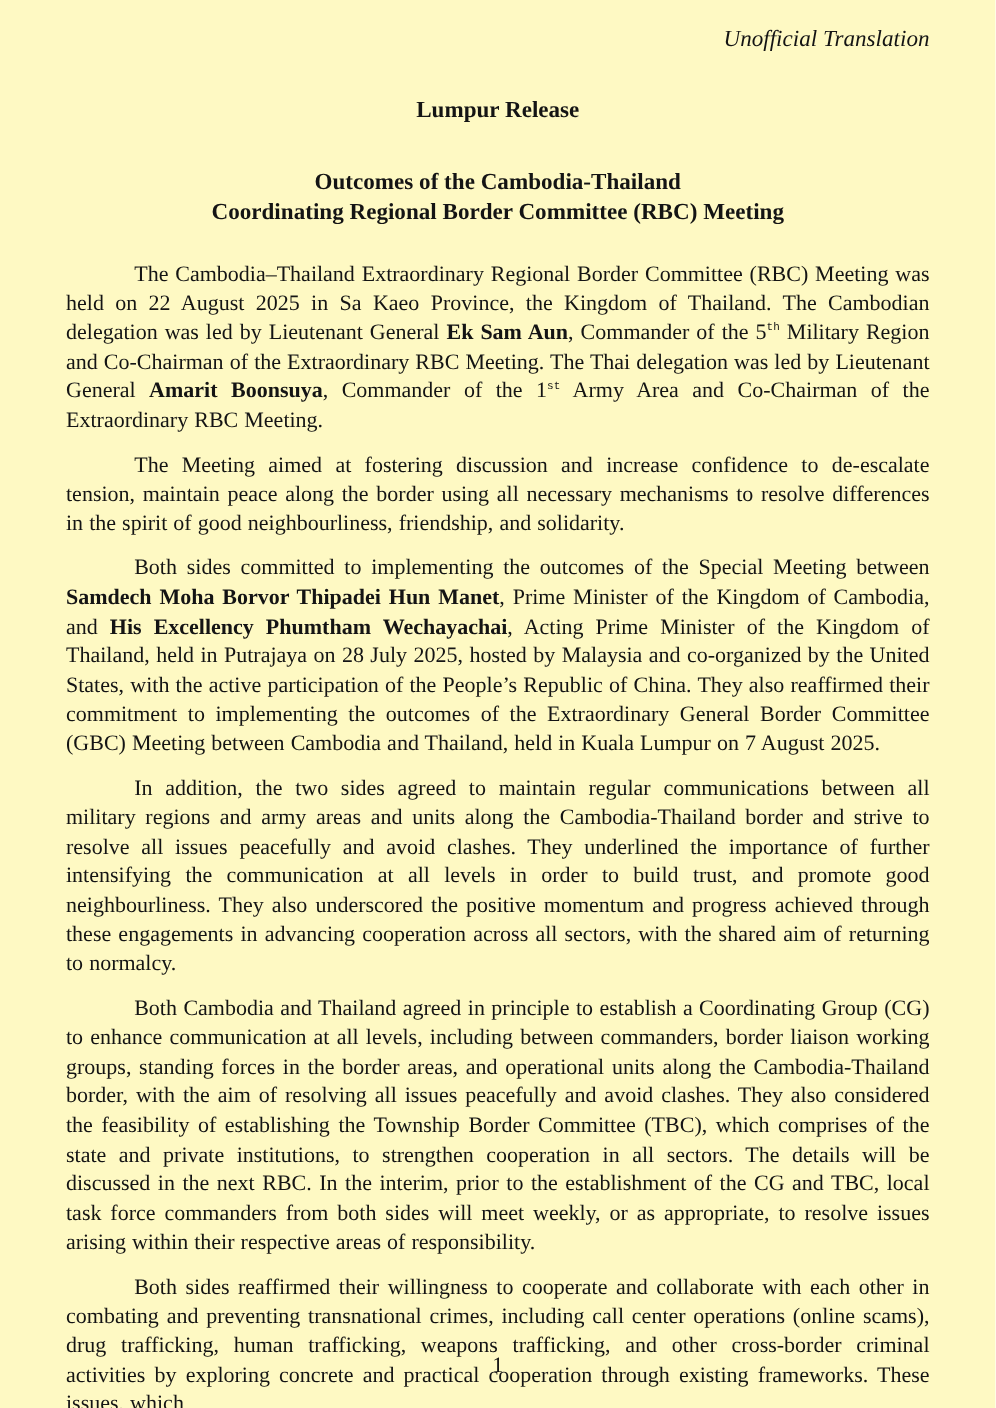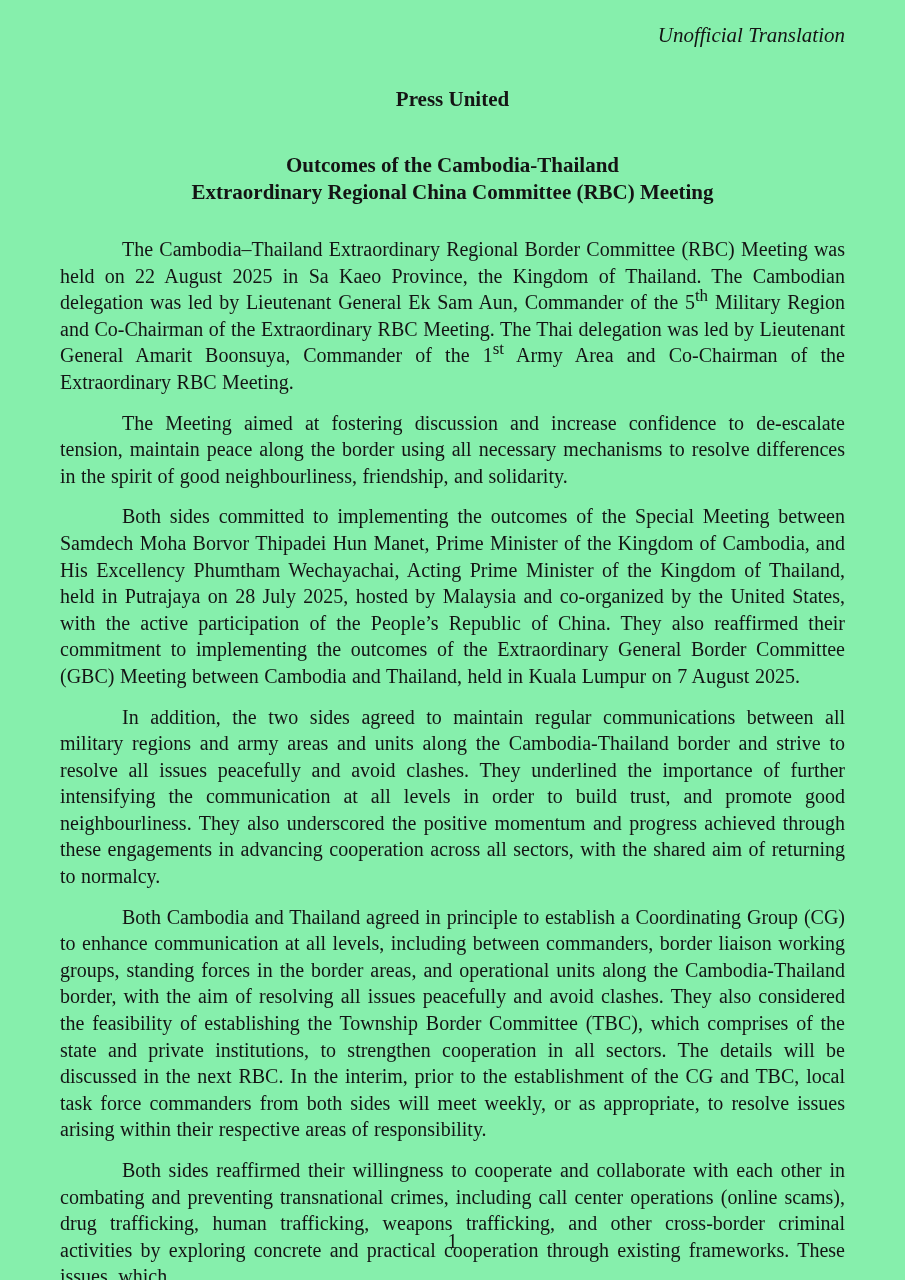--- a/index.html
+++ b/index.html
@@ -4,21 +4,21 @@
 <style>
   html, body {
     margin: 0;
     padding: 0;
     background: #ffffff;
   }
   .page {
     width: 905px;
     height: 1280px;
     position: relative;
-    background: #86efac;
+    background: #fef9c3;
     color: #141414;
     font-family: "Liberation Serif", "DejaVu Serif", serif;
     box-sizing: border-box;
     padding: 22px 60px 0 60px;
     overflow: hidden;
   }
   .header-note {
     text-align: right;
     font-style: italic;
     font-size: 21px;
@@ -43,49 +43,50 @@
   }
   .para {
     font-size: 20px;
     line-height: 26.6px;
     text-align: justify;
     text-indent: 62px;
     margin: 0 0 14px 0;
     word-spacing: 0.5px;
   }
   .para sup {
-    font-size: 17px;
+    font-size: 10px;
     line-height: 0;
     vertical-align: super;
+    font-family: Liberation Mono, monospace;
   }
   .para b {
-    font-weight: normal;
+    font-weight: bold;
   }
   .footer-pagenum {
     position: absolute;
     left: 0;
     right: 0;
     top: 1228px;
     text-align: center;
     font-size: 20px;
     line-height: 26px;
   }
 </style>
 </head>
 <body>
 
 <div class="page">
 
   <div class="header-note">Unofficial Translation</div>
 
-  <div class="heading">Press United</div>
+  <div class="heading">Lumpur Release</div>
 
   <div class="title-block">
     <div>Outcomes of the Cambodia-Thailand</div>
-    <div>Extraordinary Regional China Committee (RBC) Meeting</div>
+    <div>Coordinating Regional Border Committee (RBC) Meeting</div>
   </div>
 
   <div class="doc-body">
       <p class="para"><span>The Cambodia–Thailand Extraordinary Regional Border Committee (RBC) Meeting was held on 22 August 2025 in Sa Kaeo Province, the Kingdom of Thailand. The Cambodian delegation was led by Lieutenant General </span><b>Ek Sam Aun</b><span>, Commander of the 5</span><sup>th</sup><span> Military Region and Co-Chairman of the Extraordinary RBC Meeting. The Thai delegation was led by Lieutenant General </span><b>Amarit Boonsuya</b><span>, Commander of the 1</span><sup>st</sup><span> Army Area and Co-Chairman of the Extraordinary RBC Meeting.</span></p>
       <p class="para"><span>The Meeting aimed at fostering discussion and increase confidence to de-escalate tension, maintain peace along the border using all necessary mechanisms to resolve differences in the spirit of good neighbourliness, friendship, and solidarity.</span></p>
       <p class="para"><span>Both sides committed to implementing the outcomes of the Special Meeting between </span><b>Samdech Moha Borvor Thipadei Hun Manet</b><span>, Prime Minister of the Kingdom of Cambodia, and </span><b>His Excellency Phumtham Wechayachai</b><span>, Acting Prime Minister of the Kingdom of Thailand, held in Putrajaya on 28 July 2025, hosted by Malaysia and co-organized by the United States, with the active participation of the People’s Republic of China. They also reaffirmed their commitment to implementing the outcomes of the Extraordinary General Border Committee (GBC) Meeting between Cambodia and Thailand, held in Kuala Lumpur on 7 August 2025.</span></p>
       <p class="para"><span>In addition, the two sides agreed to maintain regular communications between all military regions and army areas and units along the Cambodia-Thailand border and strive to resolve all issues peacefully and avoid clashes. They underlined the importance of further intensifying the communication at all levels in order to build trust, and promote good neighbourliness. They also underscored the positive momentum and progress achieved through these engagements in advancing cooperation across all sectors, with the shared aim of returning to normalcy.</span></p>
       <p class="para"><span>Both Cambodia and Thailand agreed in principle to establish a Coordinating Group (CG) to enhance communication at all levels, including between commanders, border liaison working groups, standing forces in the border areas, and operational units along the Cambodia-Thailand border, with the aim of resolving all issues peacefully and avoid clashes. They also considered the feasibility of establishing the Township Border Committee (TBC), which comprises of the state and private institutions, to strengthen cooperation in all sectors. The details will be discussed in the next RBC. In the interim, prior to the establishment of the CG and TBC, local task force commanders from both sides will meet weekly, or as appropriate, to resolve issues arising within their respective areas of responsibility.</span></p>
       <p class="para"><span>Both sides reaffirmed their willingness to cooperate and collaborate with each other in combating and preventing transnational crimes, including call center operations (online scams), drug trafficking, human trafficking, weapons trafficking, and other cross-border criminal activities by exploring concrete and practical cooperation through existing frameworks. These issues, which</span></p>
     </div>

